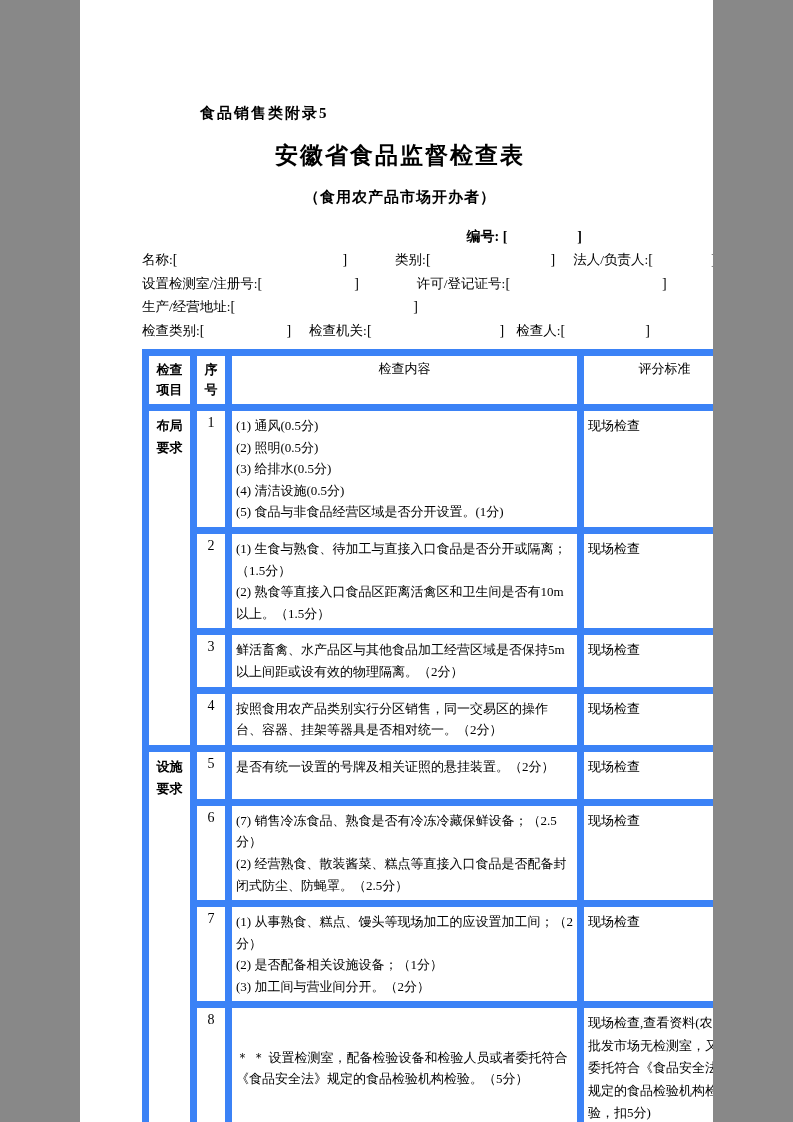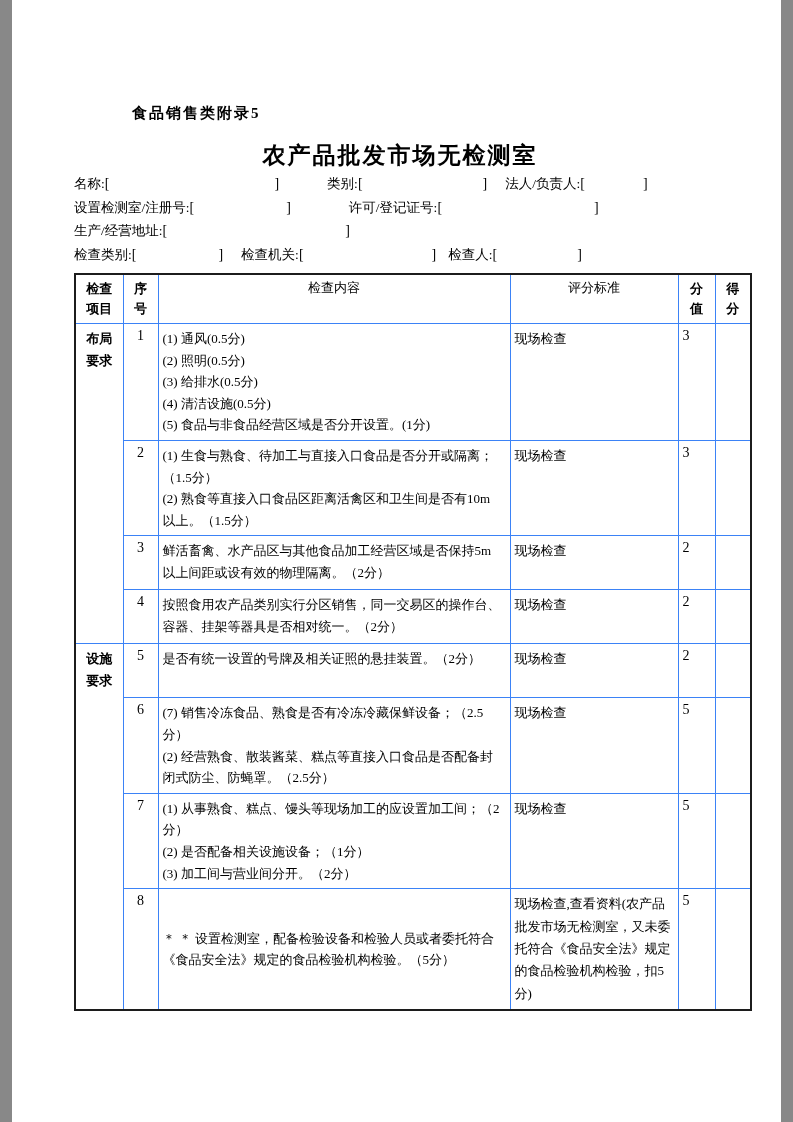--- a/index.html
+++ b/index.html
@@ -1,17 +1,17 @@
 <!DOCTYPE html>
 <html><head>
 <meta charset="utf-8">
 <style>
   html,body{margin:0;padding:0;background:#888;}
   .page{
-    width:769px;height:1122px;background:#ffffff;margin:0 auto;
+    width:633px;height:1122px;background:#ffffff;margin:0 auto;
     font-family:"Liberation Serif","DejaVu Serif",serif;color:#000;
     box-sizing:border-box;position:relative;overflow:hidden;
   }
   .content{padding:102px 55px 0 62px;box-sizing:border-box;}
 
   .appendix{font-size:15px;font-weight:bold;letter-spacing:2px;margin-left:58px;line-height:22px;}
   .title{font-family:"Liberation Sans","DejaVu Sans",sans-serif;font-weight:bold;font-size:23px;
          text-align:center;letter-spacing:2px;margin-top:16px;line-height:30px;}
   .subtitle{font-size:15px;font-weight:bold;text-align:center;letter-spacing:1px;margin-top:17px;line-height:20px;}
 
@@ -21,21 +21,21 @@
   .field{display:inline-flex;align-items:flex-end;}
   .gap{display:inline-block;height:1px;}
   .g70{width:70px}.g165{width:165px}.g120{width:120px}.g58{width:58px}
   .g92{width:92px}.g152{width:152px}.g178{width:178px}
   .g82{width:82px}.g128{width:128px}.g80{width:80px}
   .m48{margin-left:48px}.m18{margin-left:18px}.m42{margin-left:58px}.m12{margin-left:12px}
   .bk{font-size:14px;}
 
   table.check{border-collapse:collapse;table-layout:fixed;width:676px;margin-top:7px;
               font-size:13px;}
-  table.check td,table.check th{border:1px solid #3b82f6;padding:4px 4px;vertical-align:top;
+  table.check td,table.check th{border:7px solid #3b82f6;padding:4px 4px;vertical-align:top;
               box-sizing:border-box;font-weight:normal;}
   table.check{border:2px solid #1c1c1c;}
   col.c-item{width:48px}col.c-seq{width:35px}col.c-content{width:352px}
   col.c-standard{width:168px}col.c-score{width:37px}col.c-earned{width:36px}
 
   th .stack2{display:block;width:2.3em;margin:0 auto;line-height:20px;font-weight:bold;}
   th .stack1{display:block;width:1.3em;margin:0 auto;line-height:20px;font-weight:bold;}
   th.h-content,th.h-standard{vertical-align:middle;text-align:center;font-weight:bold;}
   th{vertical-align:middle;}
 
@@ -48,22 +48,24 @@
   td.score{padding:4px 4px 2px 9px;font-size:14px;}
   td.earned{}
 </style>
 </head>
 <body>
 
 <div class="page">
   <div class="content">
 
     <div class="appendix">食品销售类附录5</div>
-    <div class="title">农产品批发市场无检测室</div>
-
+    <div class="title">安徽省食品监督检查表</div>
+    <div class="subtitle">（食用农产品市场开办者）</div>
+
+    <div class="number-line"><span>编号: </span><span class="bk">[</span><span class="gap g70"></span><span class="bk">]</span></div>
 
     <div class="fields">
       <div class="frow">
         <span class="field">
             <span>名称: </span>
             <span class="bk">[</span>
             <span class="gap g165"></span>
             <span class="bk">]</span>
           </span>
         <span class="field m48">

